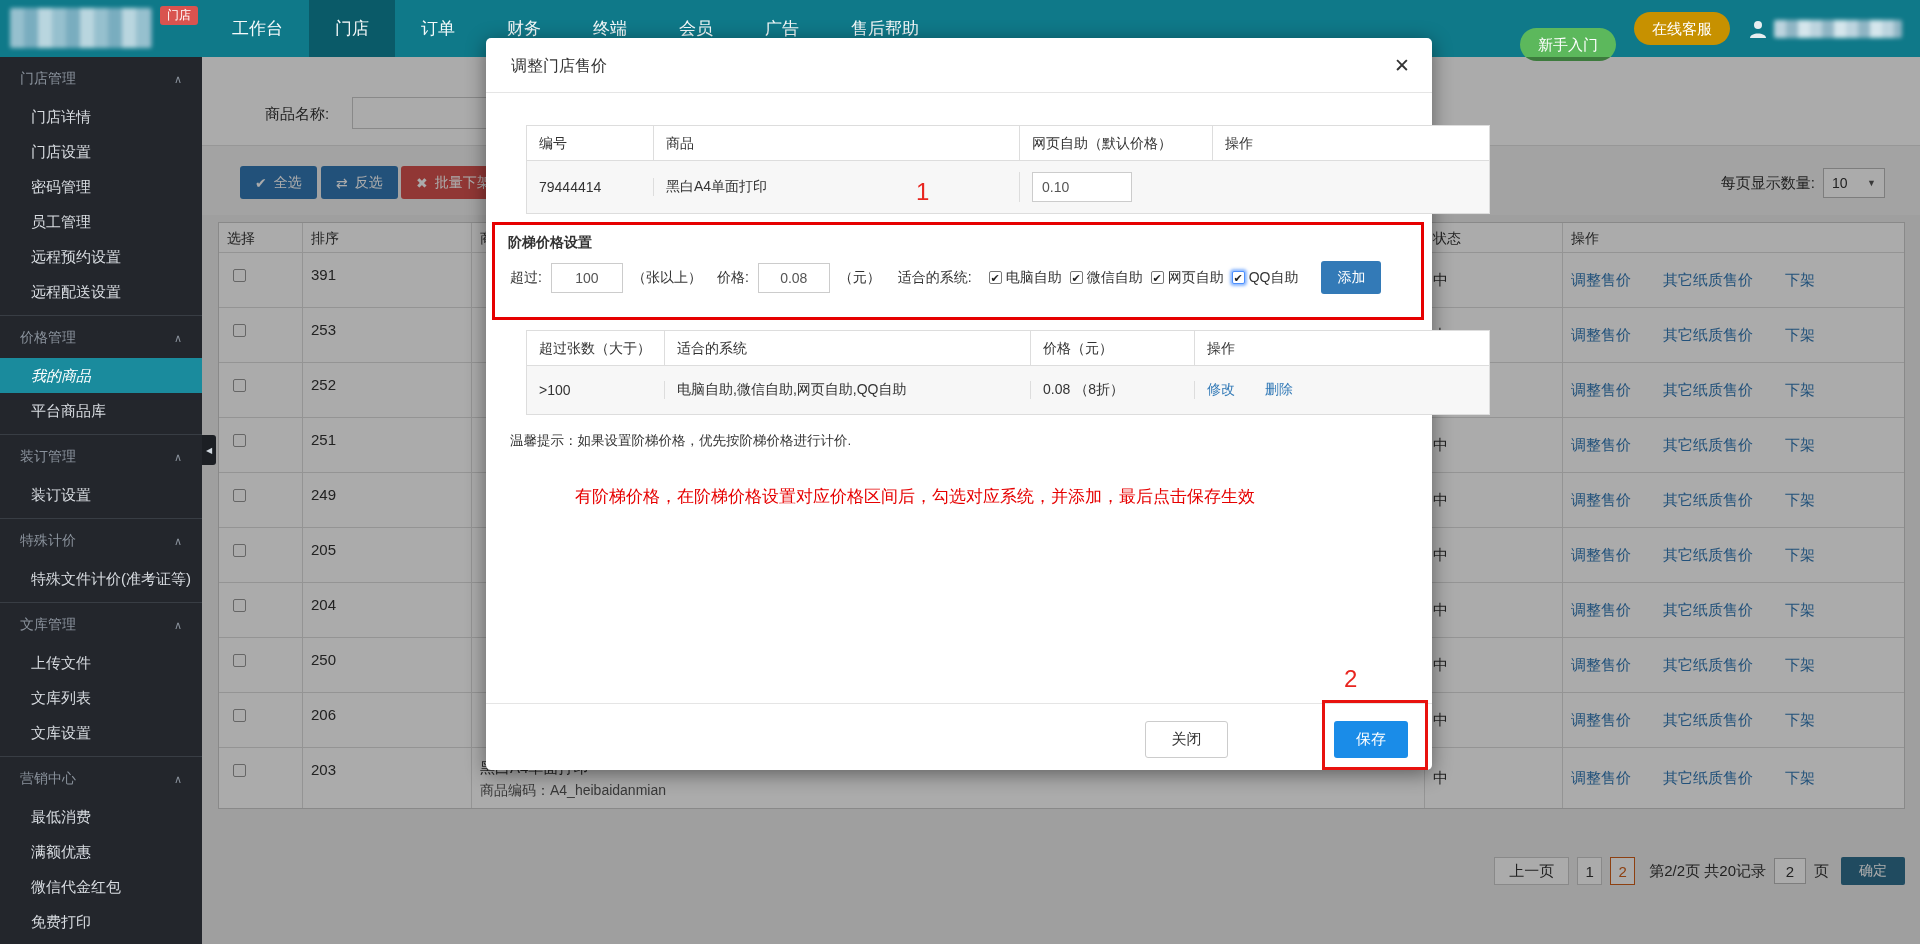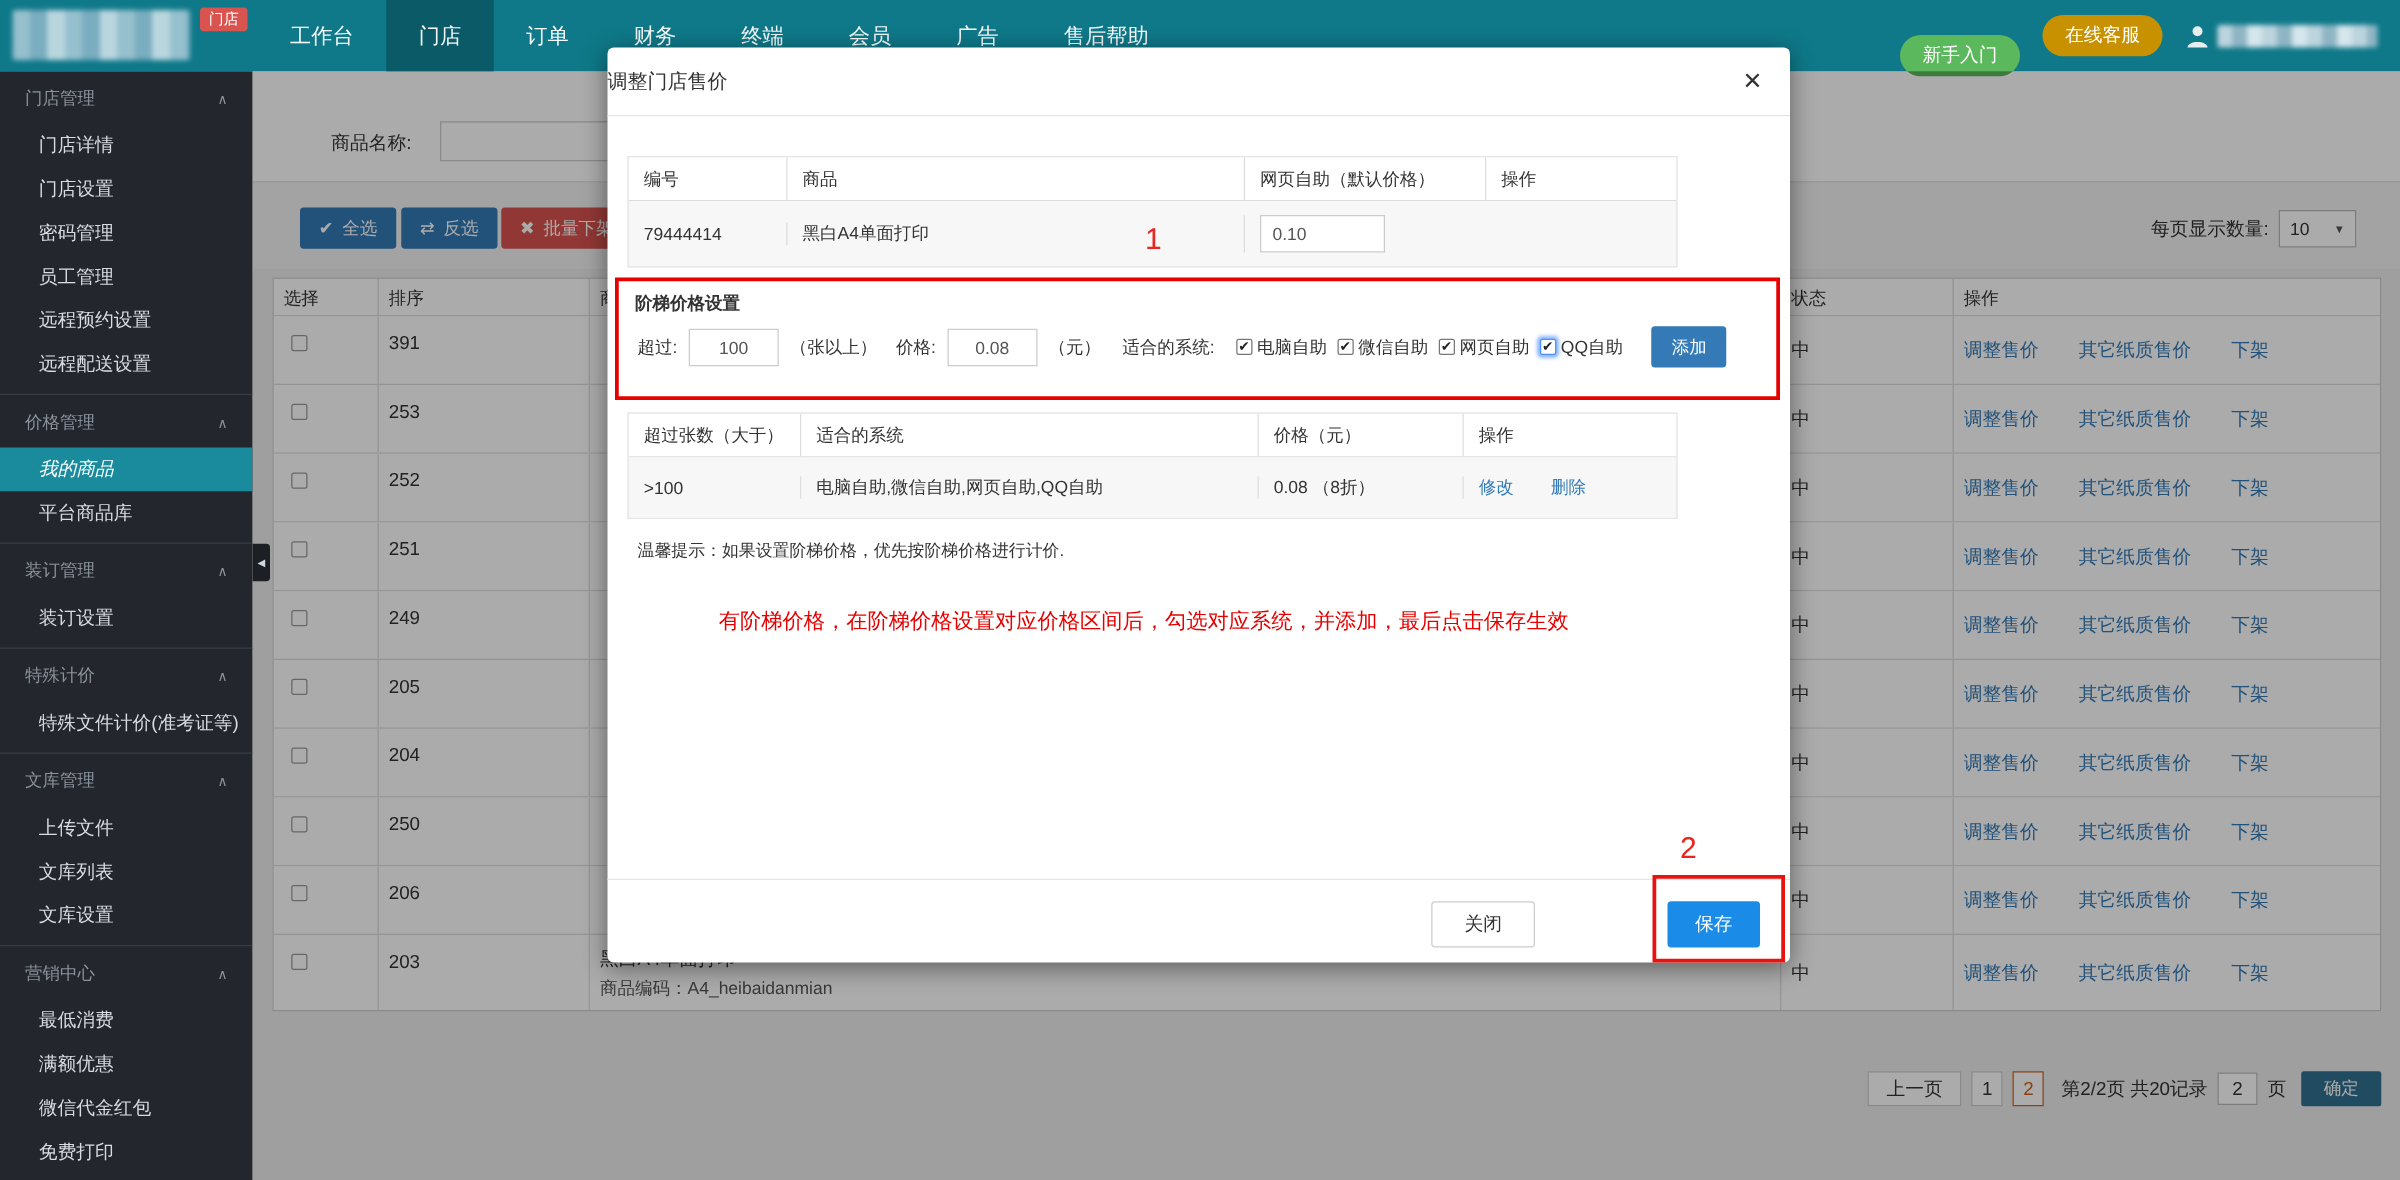--- a/index.html
+++ b/index.html
@@ -84,24 +84,24 @@
   .pg-input { width:32px; height:26px; border:1px solid #bbb; text-align:center; font-size:15px; color:#333; font-family:inherit; }
   .pg-confirm { height:28px; padding:0 18px; background:#31708f; border:none; color:#fff; font-size:14px;
     border-radius:2px; font-family:inherit; cursor:pointer; margin-left:4px; }
 
   .dim { position:absolute; left:202px; top:57px; width:1718px; height:887px; background:rgba(0,0,0,.33); z-index:50; }
 
   
   .modal { position:absolute; left:486px; top:38px; width:946px; height:732px; background:#fff; z-index:100;
     border-radius:5px; box-shadow:0 4px 20px rgba(0,0,0,.45); }
   .m-header { height:55px; border-bottom:1px solid #e5e5e5; }
-  .m-title { font-size:16px; color:#333; line-height:55px; }
+  .m-title { font-size:16px; color:#333; line-height:55px; padding-left:25px; }
   .m-close { position:absolute; right:22px; top:16px; font-size:19px; font-weight:bold; color:#333; cursor:pointer; }
 
-  .mtable { position:absolute; left:16px; width:840px; border:1px solid #ddd; }
+  .mtable { position:absolute; left:40px; width:964px; border:1px solid #ddd; }
   .mtable .mhead { display:flex; height:35px; border-bottom:1px solid #ddd; background:#fff; }
   .mtable .mhead > div, .mtable .mrow > div { font-size:14px; color:#333; padding-left:12px; }
   .mtable .mhead > div { line-height:35px; }
   .mtable .mrow { display:flex; height:52px; background:#f7f7f7; align-items:center; }
   .t1 { top:87px; }
   .t1 .col1 { width:126px; } .t1 .col2 { width:366px; border-left:1px solid #ddd; }
   .t1 .col3 { width:193px; border-left:1px solid #ddd; } .t1 .col4 { flex:1; border-left:1px solid #ddd; }
   .price-input { width:100px; height:30px; border:1px solid #ccc; background:#fff; font-size:14px; color:#555;
     padding-left:9px; font-family:inherit; }
   .step-num { position:absolute; color:#e8251f; font-size:24px; z-index:5; }

